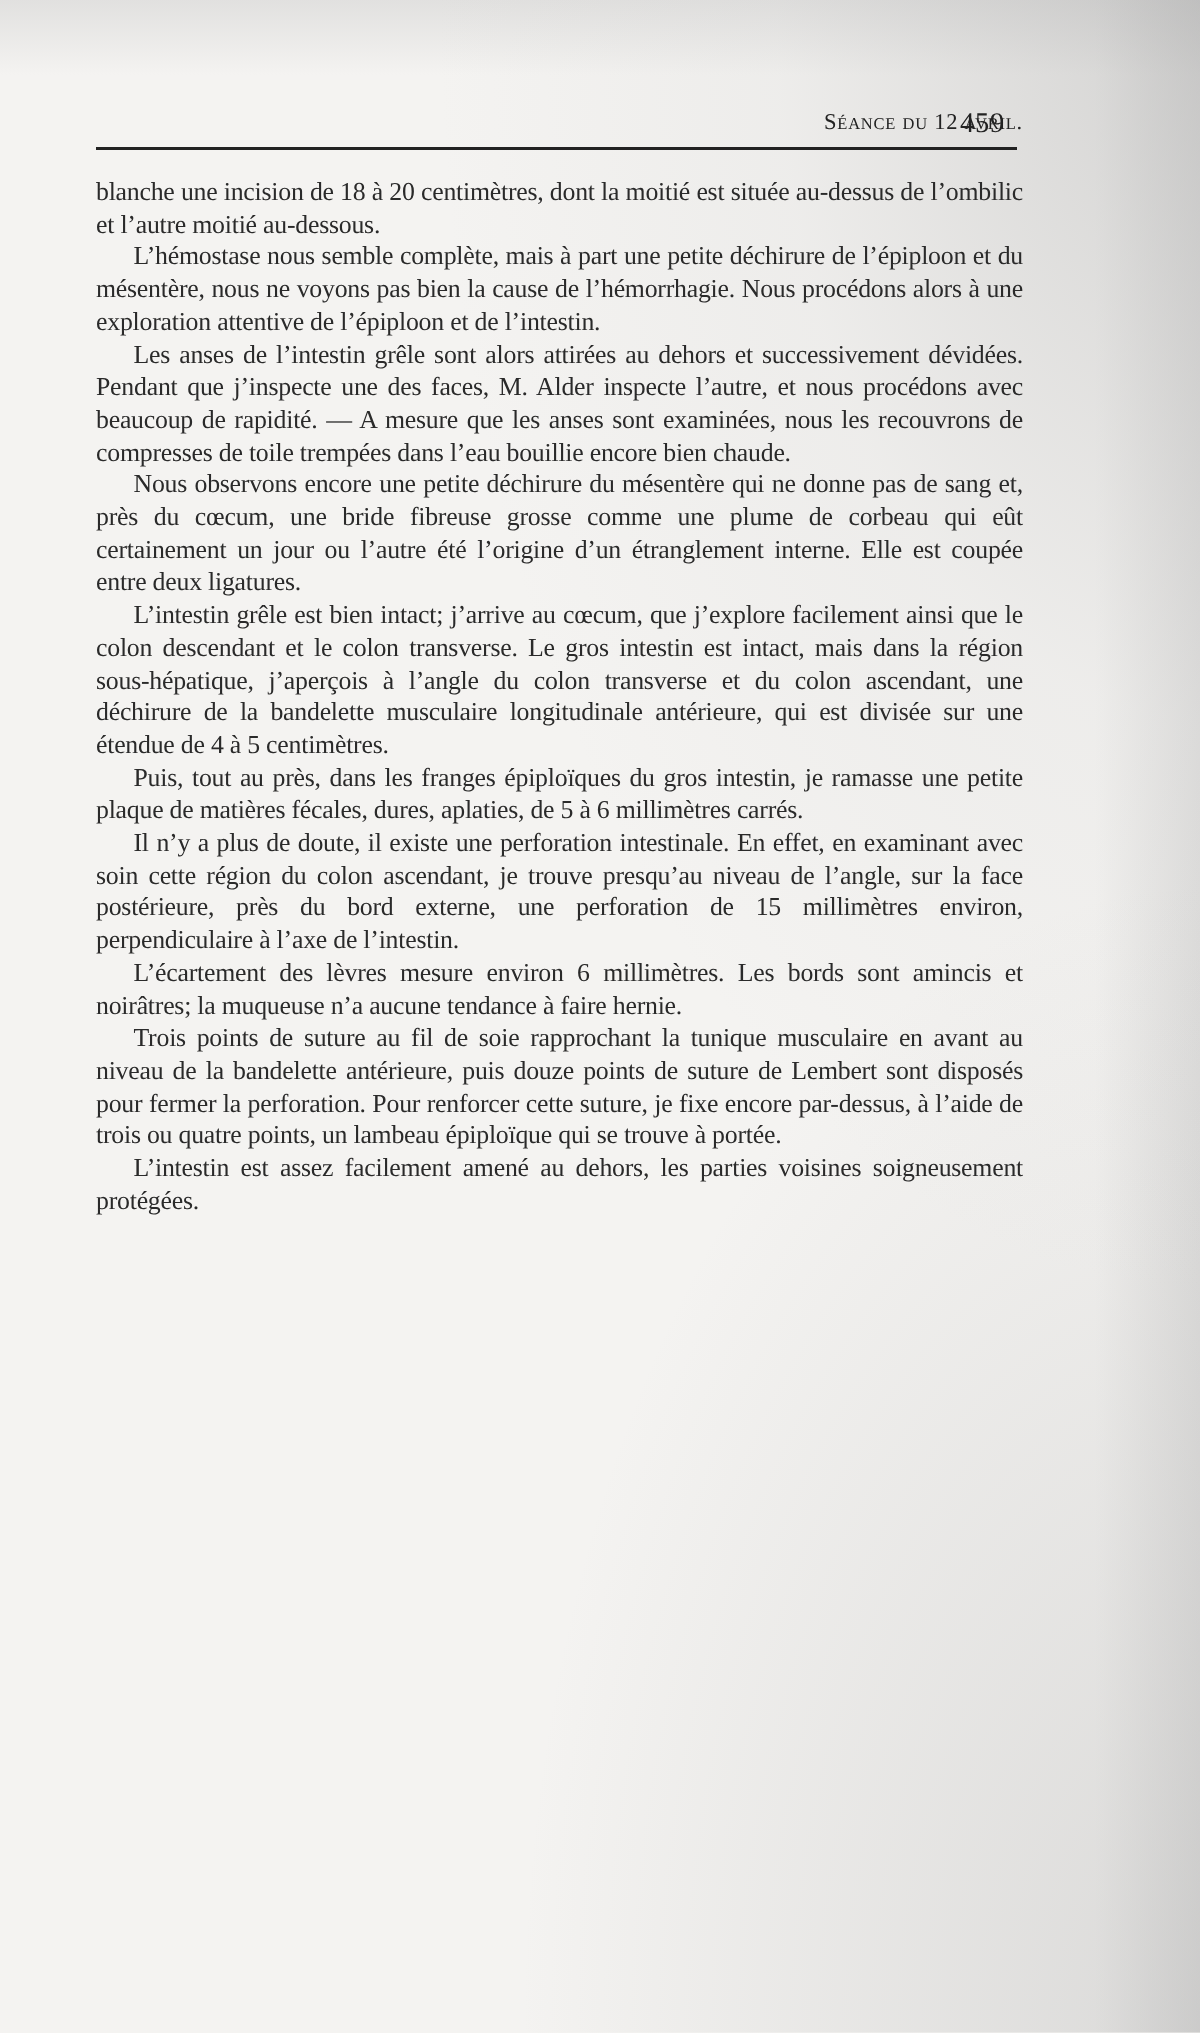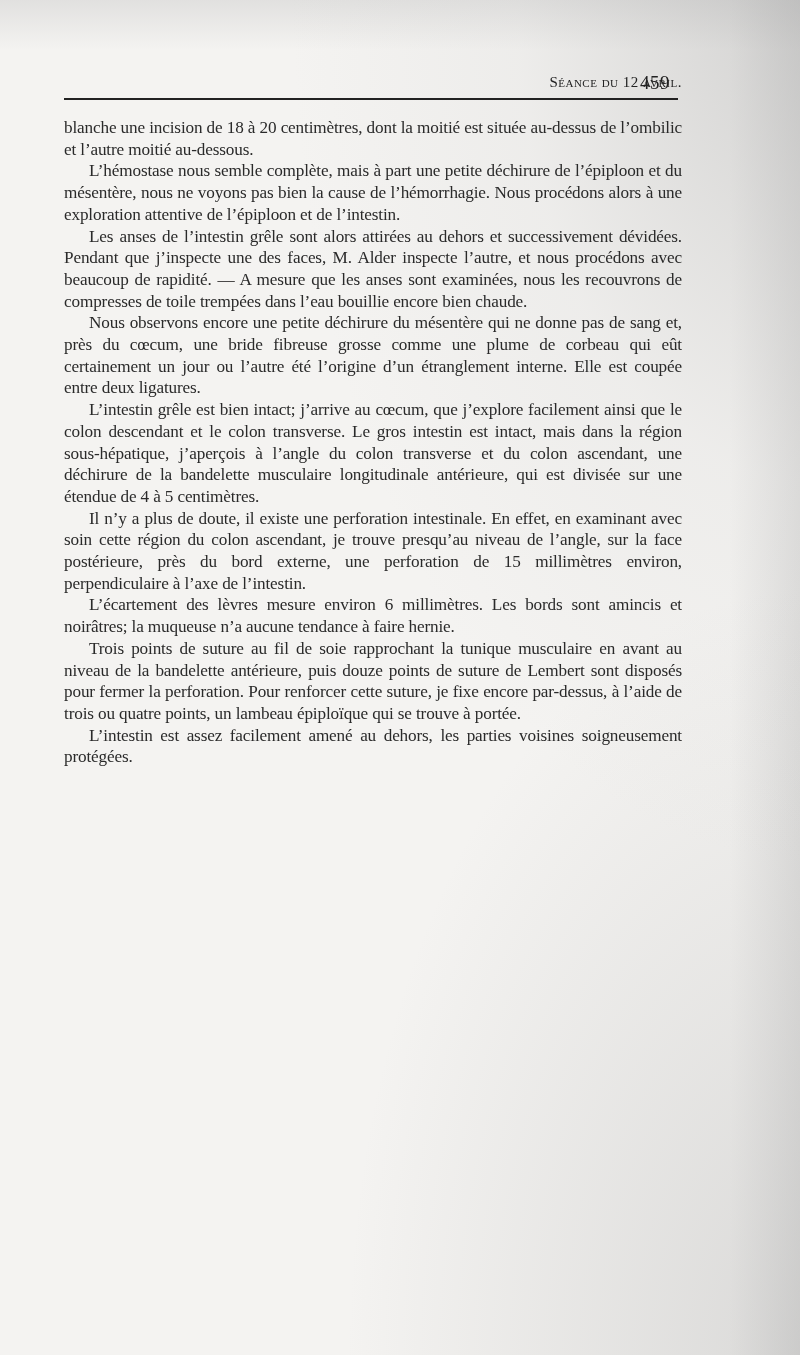--- a/index.html
+++ b/index.html
@@ -50,18 +50,19 @@
     <span class="title">Séance du 12 avril.</span>
     <span class="pageno">459</span>
   </div>
   <div class="rule"></div>
   <div class="text">
     <p class="cont">blanche une incision de 18 à 20 centimètres, dont la moitié est située au-dessus de l’ombilic et l’autre moitié au-dessous.</p>
     <p>L’hémostase nous semble complète, mais à part une petite déchirure de l’épiploon et du mésentère, nous ne voyons pas bien la cause de l’hémorrhagie. Nous procédons alors à une exploration attentive de l’épiploon et de l’intestin.</p>
     <p>Les anses de l’intestin grêle sont alors attirées au dehors et successivement dévidées. Pendant que j’inspecte une des faces, M. Alder inspecte l’autre, et nous procédons avec beaucoup de rapidité. — A mesure que les anses sont examinées, nous les recouvrons de compresses de toile trempées dans l’eau bouillie encore bien chaude.</p>
     <p>Nous observons encore une petite déchirure du mésentère qui ne donne pas de sang et, près du cœcum, une bride fibreuse grosse comme une plume de corbeau qui eût certainement un jour ou l’autre été l’origine d’un étranglement interne. Elle est coupée entre deux ligatures.</p>
     <p>L’intestin grêle est bien intact; j’arrive au cœcum, que j’explore facilement ainsi que le colon descendant et le colon transverse. Le gros intestin est intact, mais dans la région sous-hépatique, j’aperçois à l’angle du colon transverse et du colon ascendant, une déchirure de la bandelette musculaire longitudinale antérieure, qui est divisée sur une étendue de 4 à 5 centimètres.</p>
+    <p>Puis, tout au près, dans les franges épiploïques du gros intestin, je ramasse une petite plaque de matières fécales, dures, aplaties, de 5 à 6 millimètres carrés.</p>
     <p>Il n’y a plus de doute, il existe une perforation intestinale. En effet, en examinant avec soin cette région du colon ascendant, je trouve presqu’au niveau de l’angle, sur la face postérieure, près du bord externe, une perforation de 15 millimètres environ, perpendiculaire à l’axe de l’intestin.</p>
     <p>L’écartement des lèvres mesure environ 6 millimètres. Les bords sont amincis et noirâtres; la muqueuse n’a aucune tendance à faire hernie.</p>
     <p>Trois points de suture au fil de soie rapprochant la tunique musculaire en avant au niveau de la bandelette antérieure, puis douze points de suture de Lembert sont disposés pour fermer la perforation. Pour renforcer cette suture, je fixe encore par-dessus, à l’aide de trois ou quatre points, un lambeau épiploïque qui se trouve à portée.</p>
     <p>L’intestin est assez facilement amené au dehors, les parties voisines soigneusement protégées.</p>
   </div>
 </div>
 
 </body></html>

